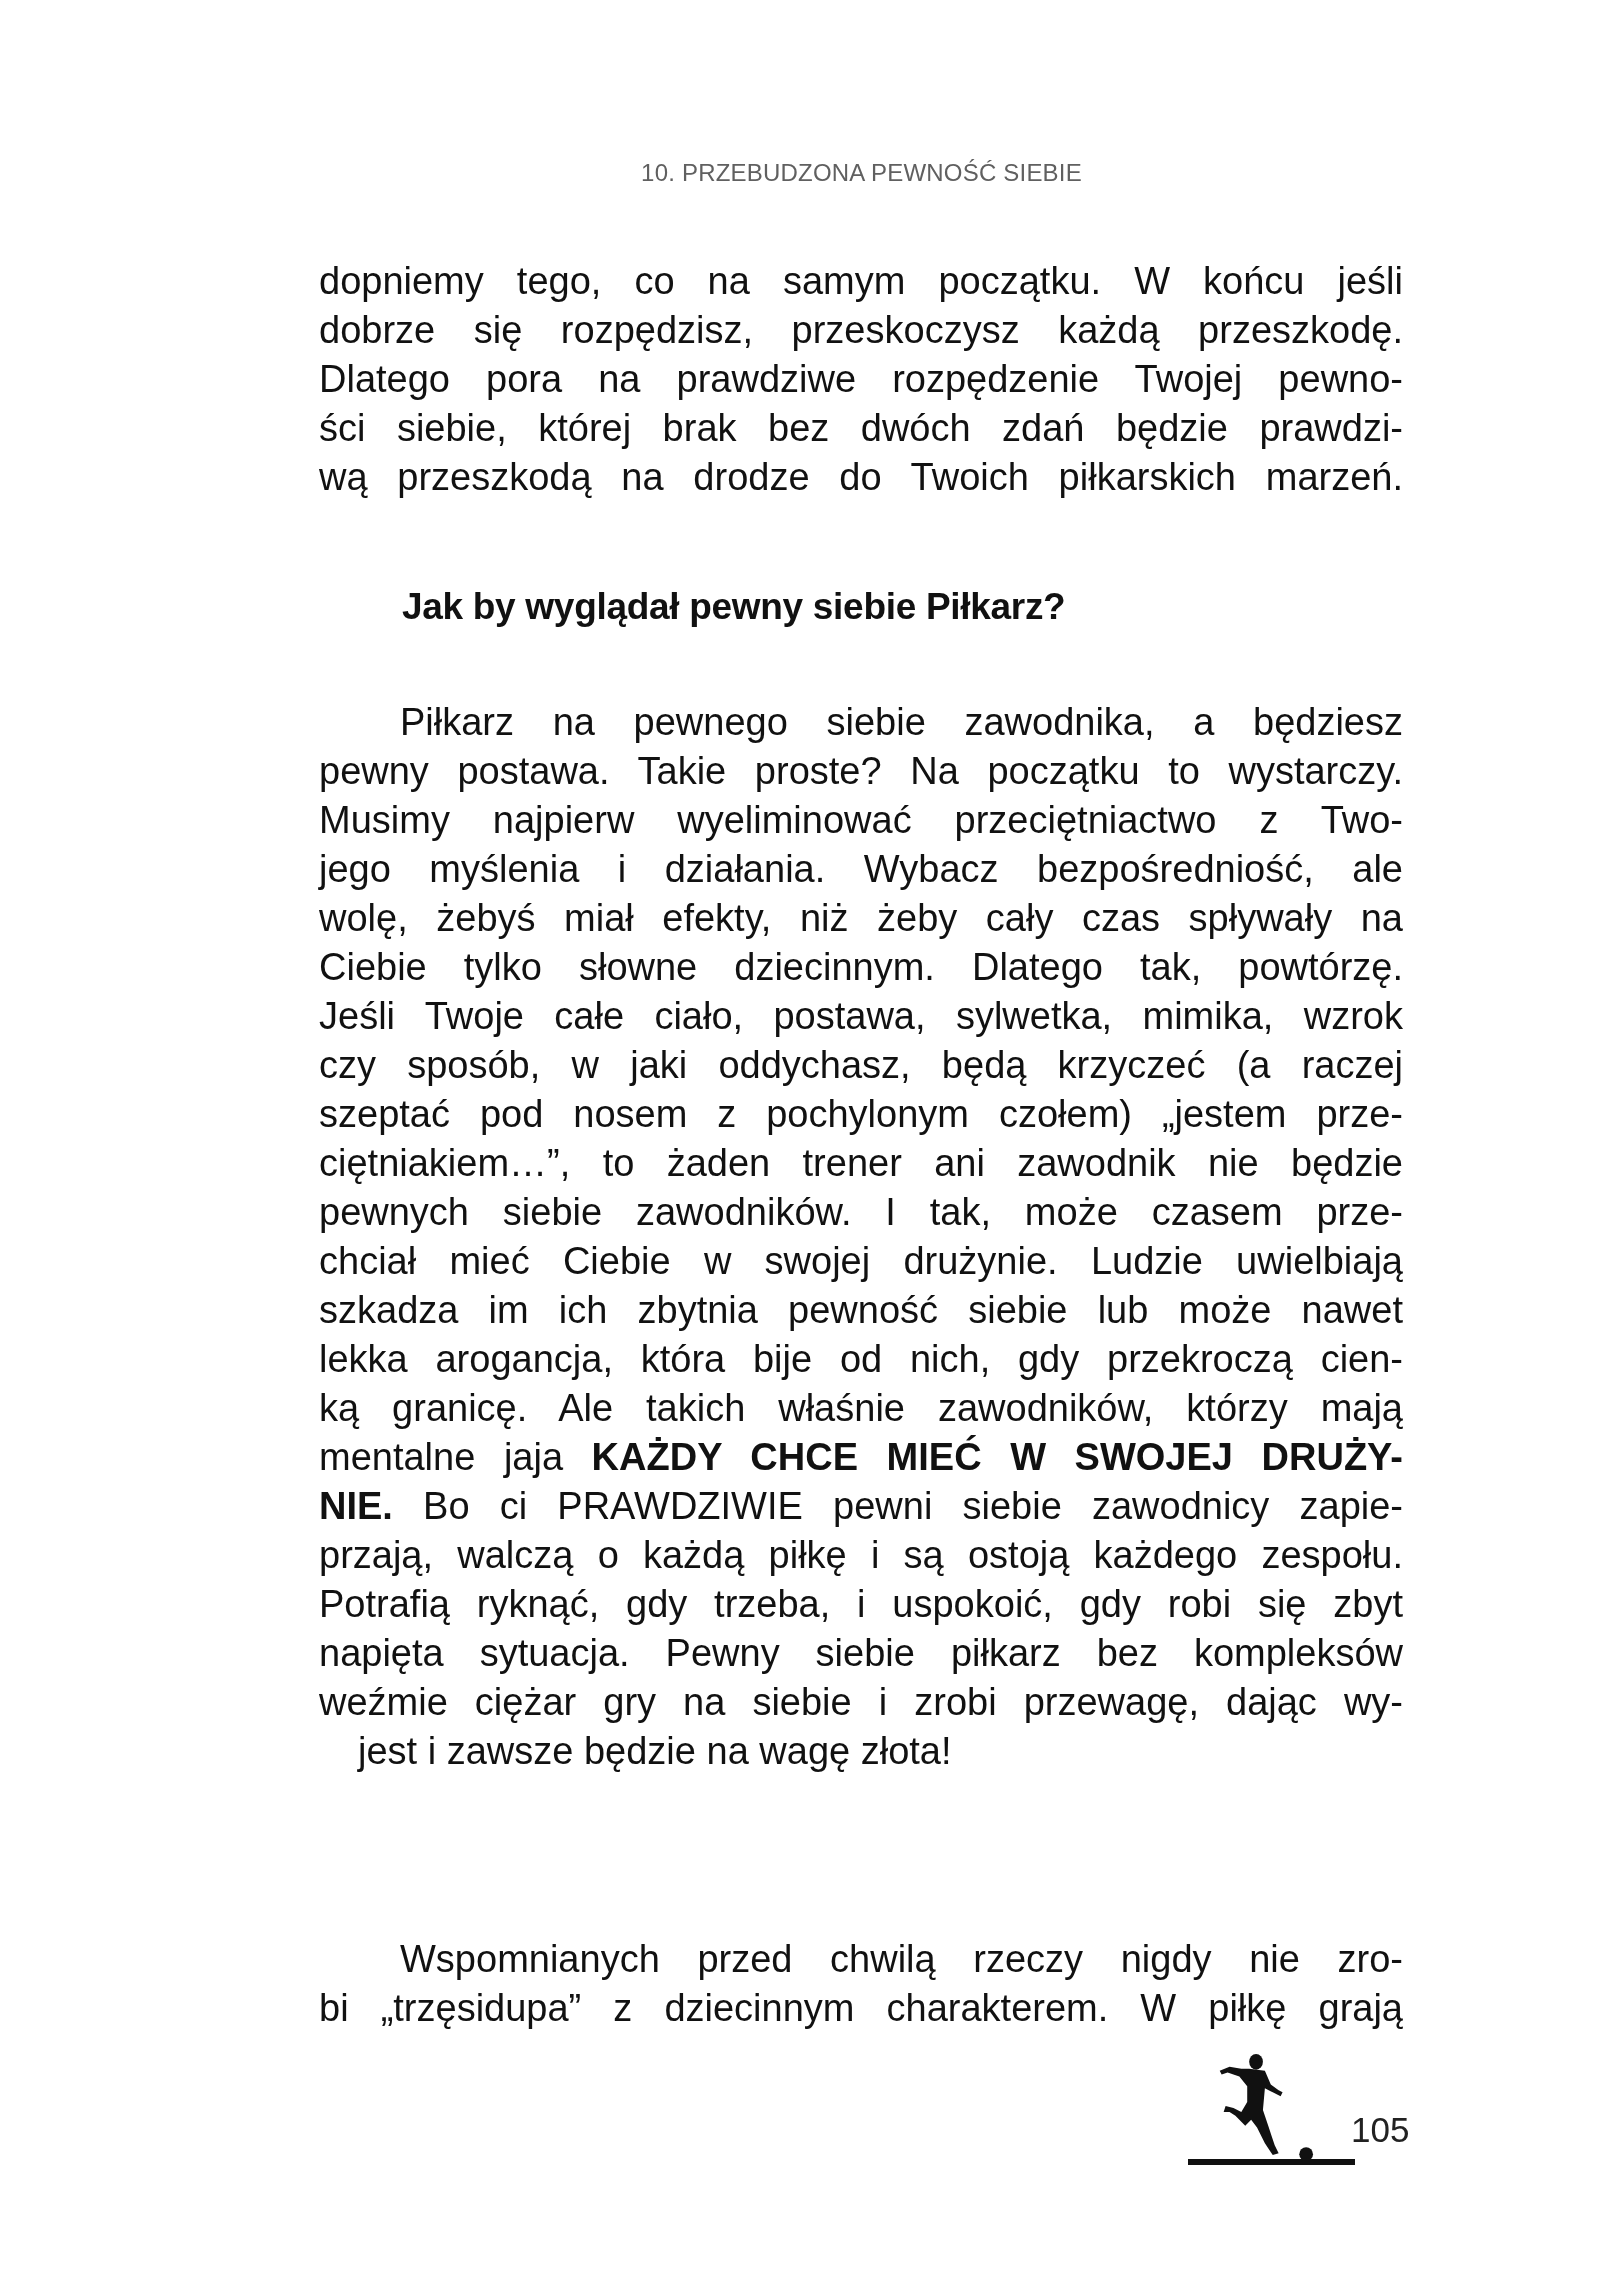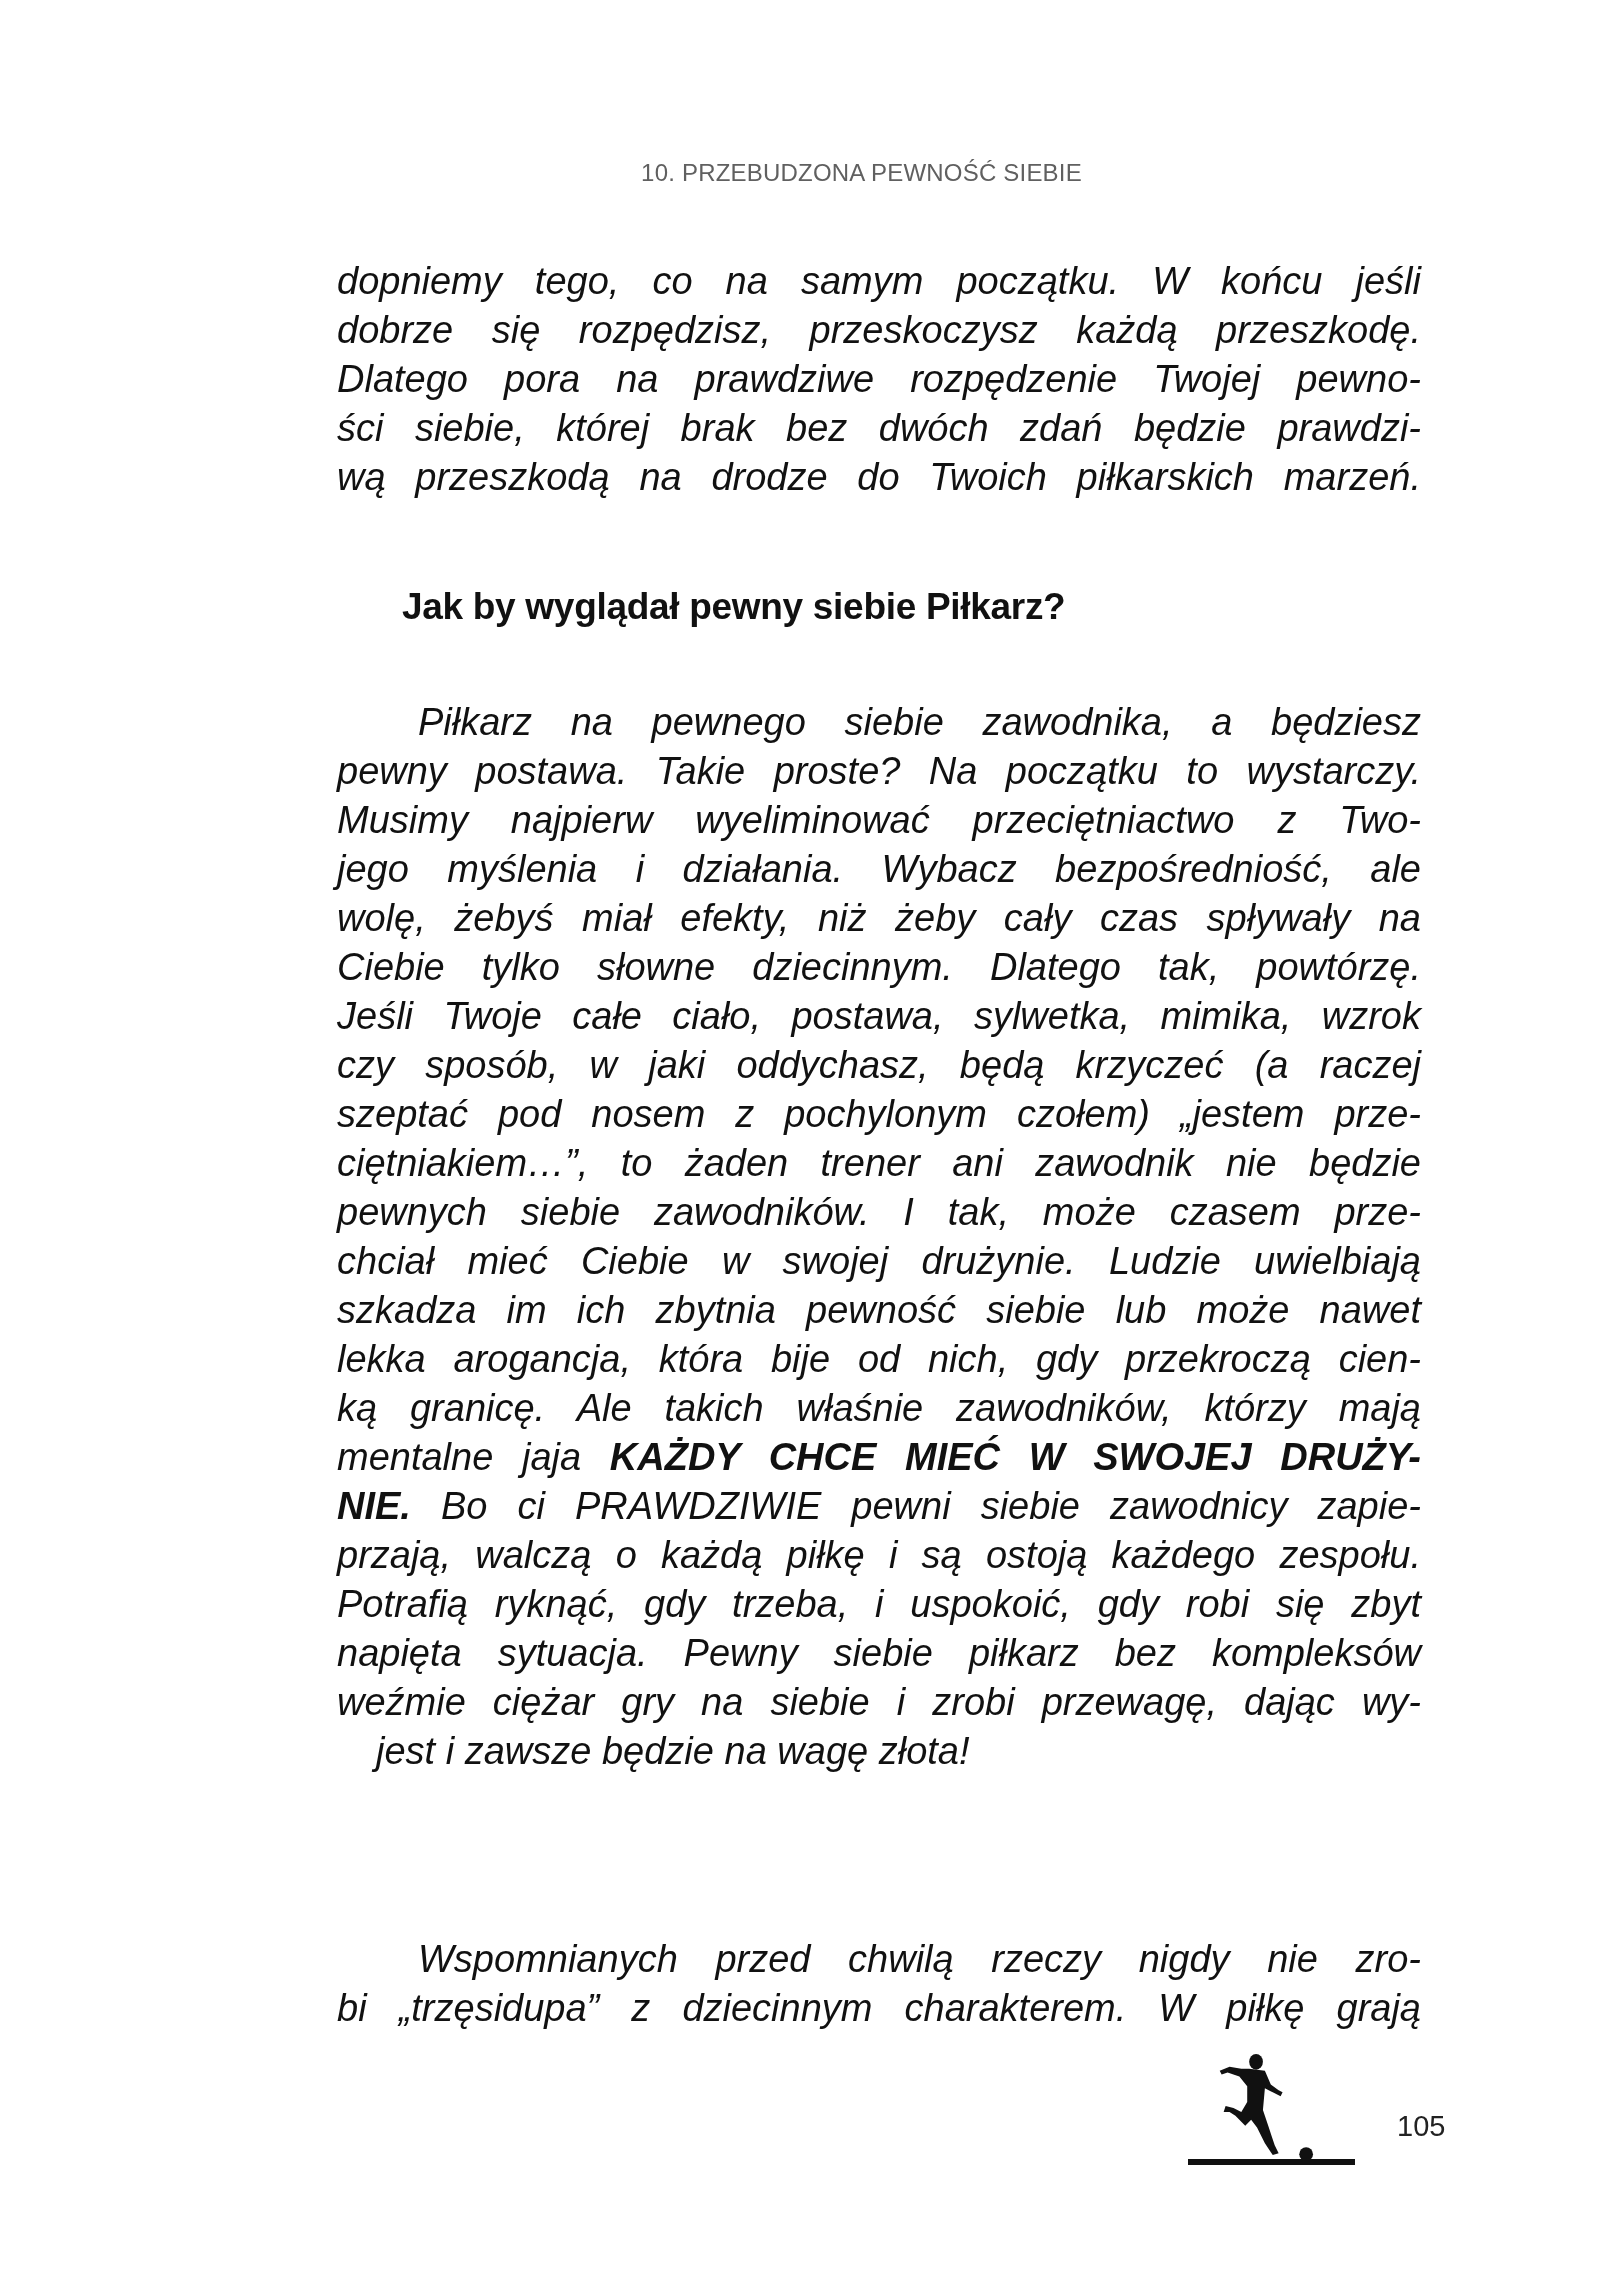--- a/index.html
+++ b/index.html
@@ -4,40 +4,40 @@
 <style>
   html, body { margin: 0; padding: 0; background: #ffffff; }
   body { width: 1621px; height: 2293px; position: relative; overflow: hidden;
          font-family: "Liberation Sans", "DejaVu Sans", sans-serif; color: #111; }
   .running-head {
     position: absolute; top: 159px; left: 0; width: 1621px;
     text-align: center; font-size: 24px; color: #606060; letter-spacing: 0.2px;
     padding-left: 102px; box-sizing: border-box;
   }
   .text-block {
-    position: absolute; left: 337px; width: 1084px;
-    font-size: 38px; line-height: 49px; color: #111; font-style: italic;
+    position: absolute; left: 319px; width: 1084px;
+    font-size: 38px; line-height: 49px; color: #111;
   }
   .line {
     display: block; white-space: nowrap; text-align: justify; text-align-last: justify;
     height: 49px; overflow: visible;
   }
   .line.last { text-align-last: left; margin-left: 39px; }
   .line.indent { padding-left: 81px; }
   .block-1 { top: 257px; }
   .heading {
     position: absolute; top: 586px; left: 402px;
     font-size: 37px; font-weight: bold; color: #111; letter-spacing: -0.3px;
   }
   .block-2 { top: 698px; }
   .block-3 { top: 1935px; }
   b.caps { font-weight: bold; }
   .footer { position: absolute; left: 1186px; top: 2049px; width: 225px; height: 127px; }
   .footer-rule { position: absolute; left: 2px; top: 110px; width: 167px; height: 5.9px; background: #111; }
-  .page-number { position: absolute; left: 165px; top: 61px; font-size: 29px; color: #222; margin-left: 46px; }
+  .page-number { position: absolute; left: 165px; top: 61px; font-size: 35px; color: #222; }
   .player { position: absolute; left: 13.7px; top: 2px; width: 118px; height: 110px; }
 </style>
 </head>
 <body>
 
 <div class="running-head">10. PRZEBUDZONA PEWNOŚĆ SIEBIE</div>
 
 <div class="text-block block-1">
   <span class="line">dopniemy tego, co na samym początku. W końcu jeśli</span>
   <span class="line">dobrze się rozpędzisz, przeskoczysz każdą przeszkodę.</span>

